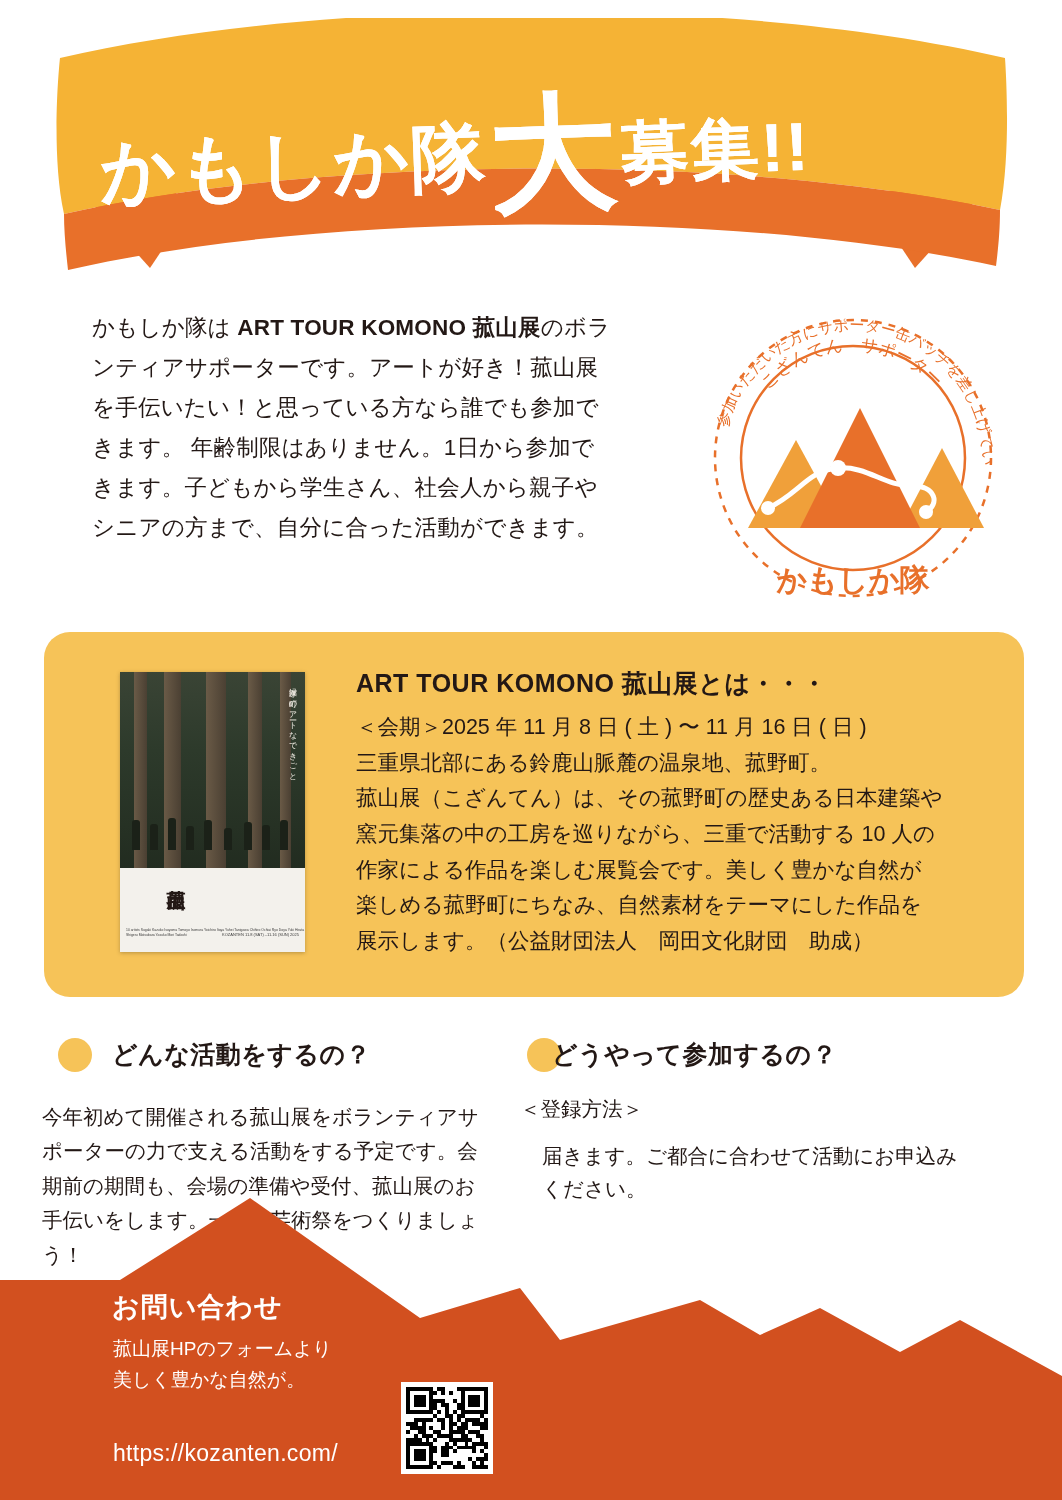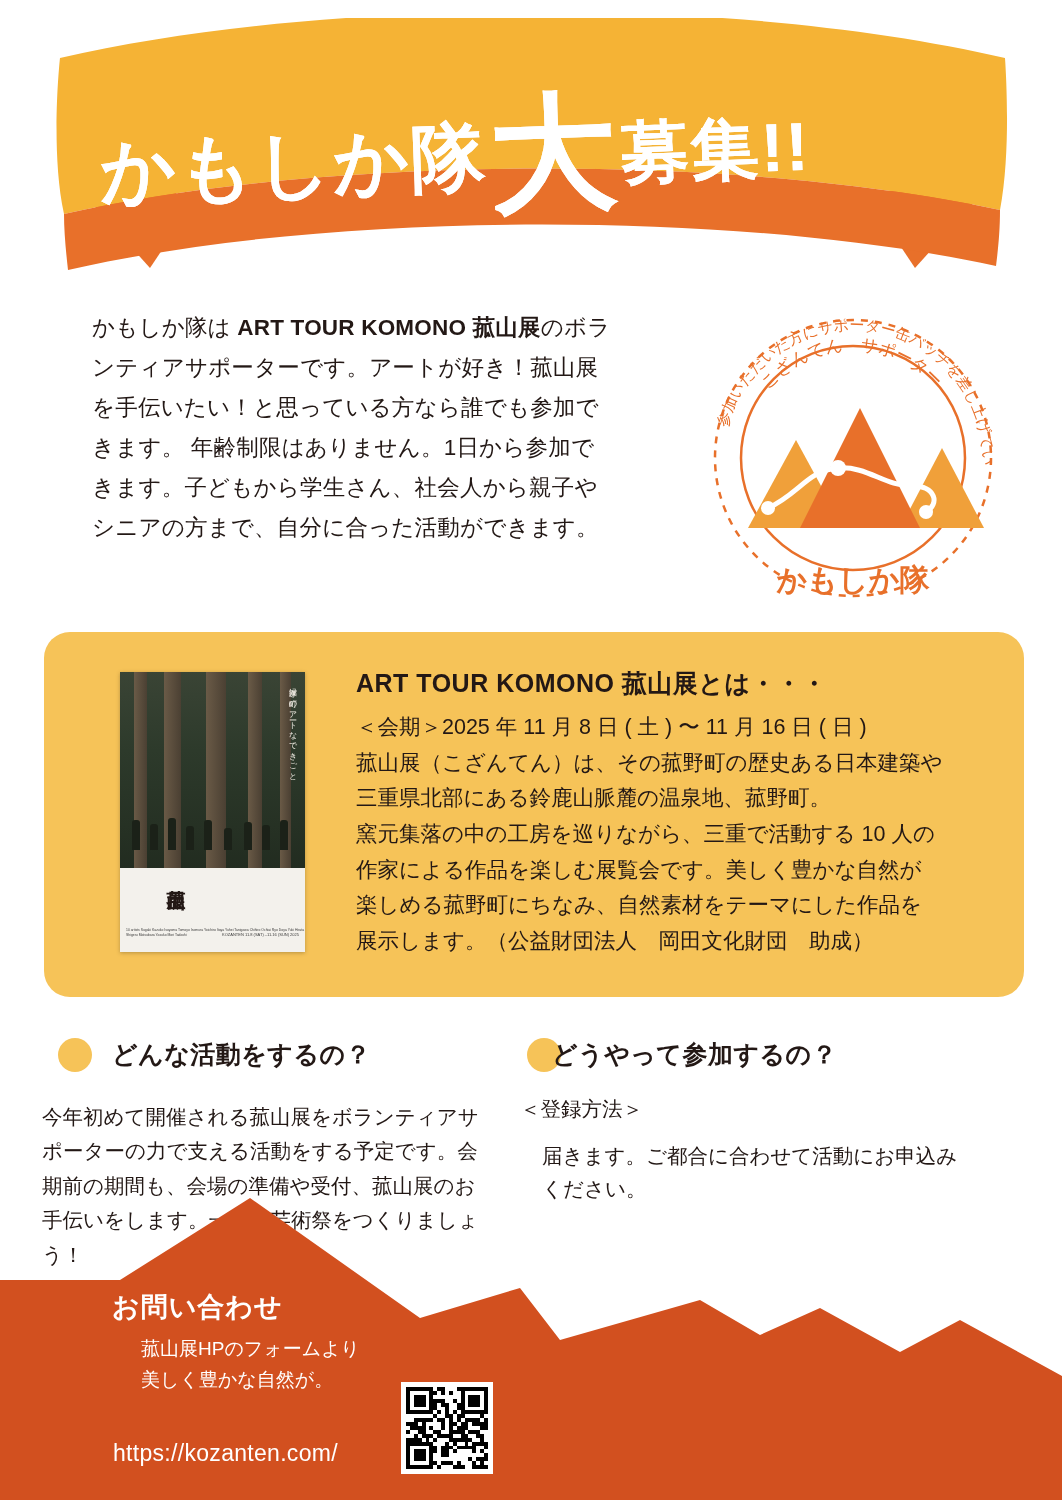--- a/index.html
+++ b/index.html
@@ -195,21 +195,21 @@
   .footer svg { display: block; }
   .contact-title {
     position: absolute;
     left: 112px; top: 1289px;
     font-size: 27px; color: #ffffff; font-weight: bold;
     letter-spacing: 1px;
   }
   .contact-line1 {
     position: absolute;
     left: 113px; top: 1333px;
-    font-size: 19px; color: #ffffff; line-height: 1.65; margin-left: 28px;
+    font-size: 19px; color: #ffffff; line-height: 1.65;
   }
   .contact-url {
     position: absolute;
     left: 113px; top: 1440px;
     font-size: 23px; color: #ffffff;
     letter-spacing: .3px;
   }
   .qr {
     position: absolute;
     left: 401px; top: 1382px;
@@ -318,22 +318,22 @@
       <div class="ptitle">菰山展</div>
       <div class="pmeta">KOZANTEN
 11.8 (SAT)
 –11.16 (SUN)
 2025</div>
     </div>
   </div>
   <div class="card-head">ART TOUR KOMONO 菰山展とは・・・</div>
   <div class="card-body">
     <div>＜会期＞2025 年 11 月 8 日 ( 土 ) 〜 11 月 16 日 ( 日 )</div>
+    <div>三重県北部にある鈴鹿山脈麓の温泉地、菰野町。</div>
     <div>菰山展（こざんてん）は、その菰野町の歴史ある日本建築や</div>
-    <div>三重県北部にある鈴鹿山脈麓の温泉地、菰野町。</div>
     <div>窯元集落の中の工房を巡りながら、三重で活動する 10 人の</div>
     <div>作家による作品を楽しむ展覧会です。美しく豊かな自然が</div>
     <div>楽しめる菰野町にちなみ、自然素材をテーマにした作品を</div>
     <div>展示します。（公益財団法人　岡田文化財団　助成）</div>
   </div>
 </div>
 
 <div class="dot" style="left:58px; top:1038px;"></div>
 <div class="col-head" style="left:112px; top:1038px;">どんな活動をするの？</div>
 

